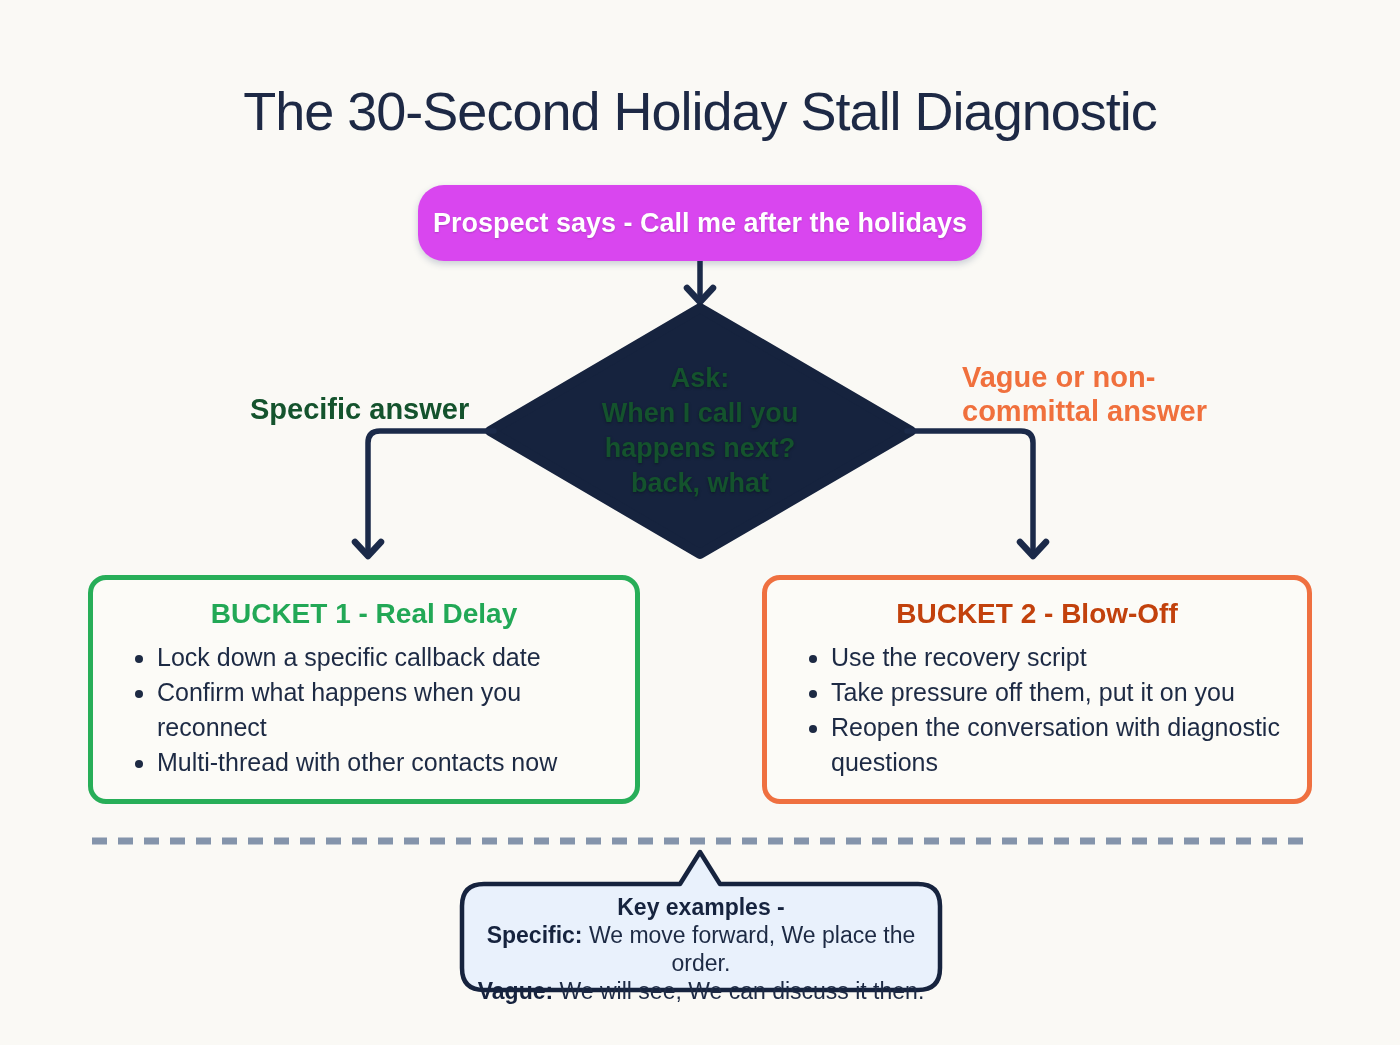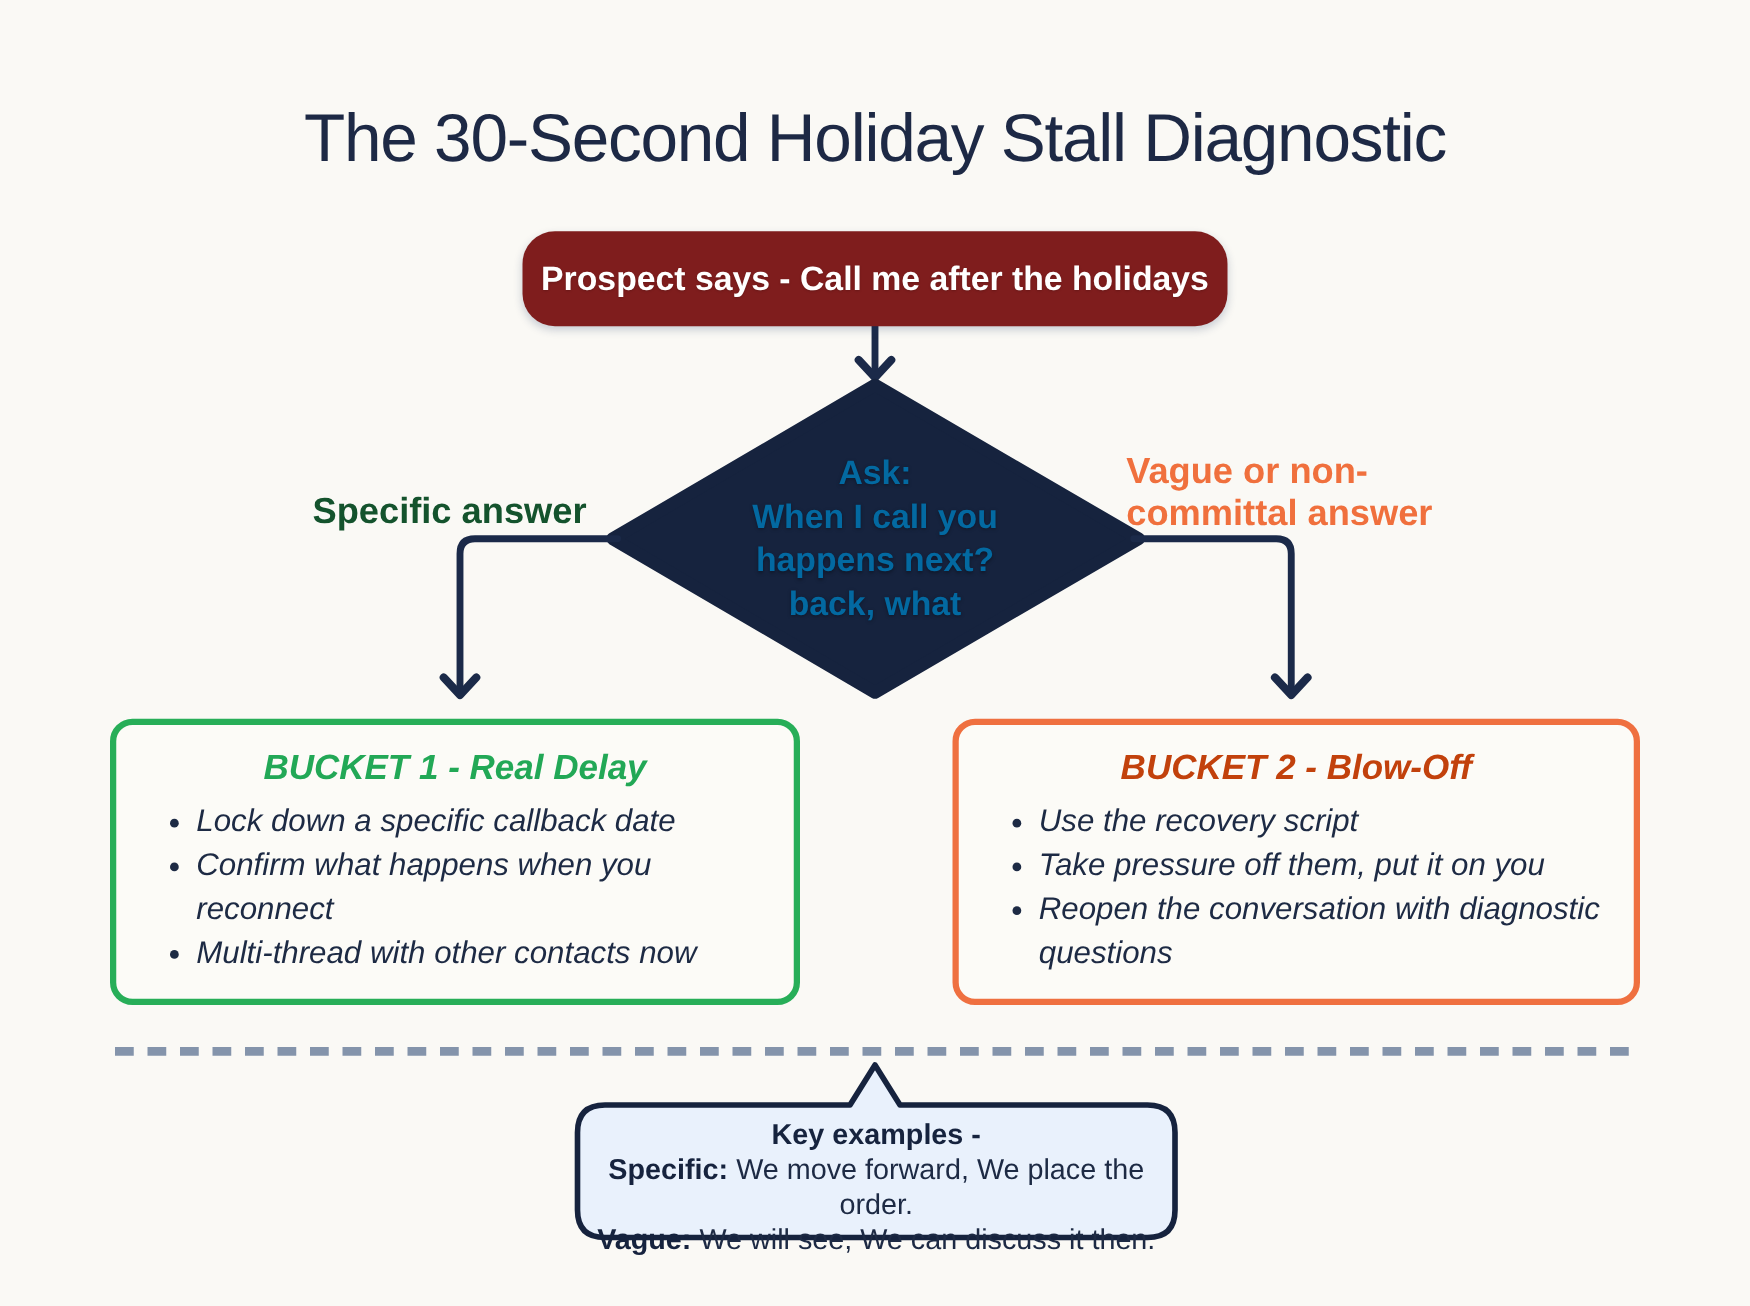--- a/index.html
+++ b/index.html
@@ -46,69 +46,68 @@
     letter-spacing: -1px;
     color: #1d2945;
   }
   .start-node {
     position: absolute;
     left: 418px;
     top: 185px;
     width: 564px;
     height: 76px;
     box-sizing: border-box;
-    background: #7f1d1d;
+    background: #d946ef;
     border-radius: 26px;
     display: flex;
     align-items: center;
     justify-content: center;
     box-shadow: 0 3px 7px rgba(28, 50, 95, 0.22);
   }
   .start-node span {
     color: #ffffff;
     font-size: 27px;
     font-weight: bold;
     text-shadow: 0 1px 2px rgba(0,0,0,0.18);
   }
   .decision-text {
     position: absolute;
     left: 550px;
     top: 361px;
     width: 300px;
     text-align: center;
-    color: #0369a1;
+    color: #14532d;
     font-size: 27px;
     font-weight: bold;
     line-height: 35px;
     text-shadow: 0 1px 3px rgba(0,0,0,0.35);
   }
   .branch-label {
     position: absolute;
     font-size: 29px;
     font-weight: bold;
     line-height: 34px;
   }
   .branch-label.green {
     left: 250px;
     top: 392px;
     color: #14532d;
   }
   .branch-label.orange {
-    left: 901px;
+    left: 962px;
     top: 360px;
     color: #f0703d;
   }
   .bucket {
     position: absolute;
     top: 575px;
     height: 229px;
     box-sizing: border-box;
     border-radius: 18px;
     background: #fcfbf7;
-    font-style: italic;
   }
   .bucket.green-box {
     left: 88px;
     width: 552px;
     border: 5px solid #27ae58;
   }
   .bucket.orange-box {
     left: 762px;
     width: 550px;
     border: 5px solid #ef7040;

